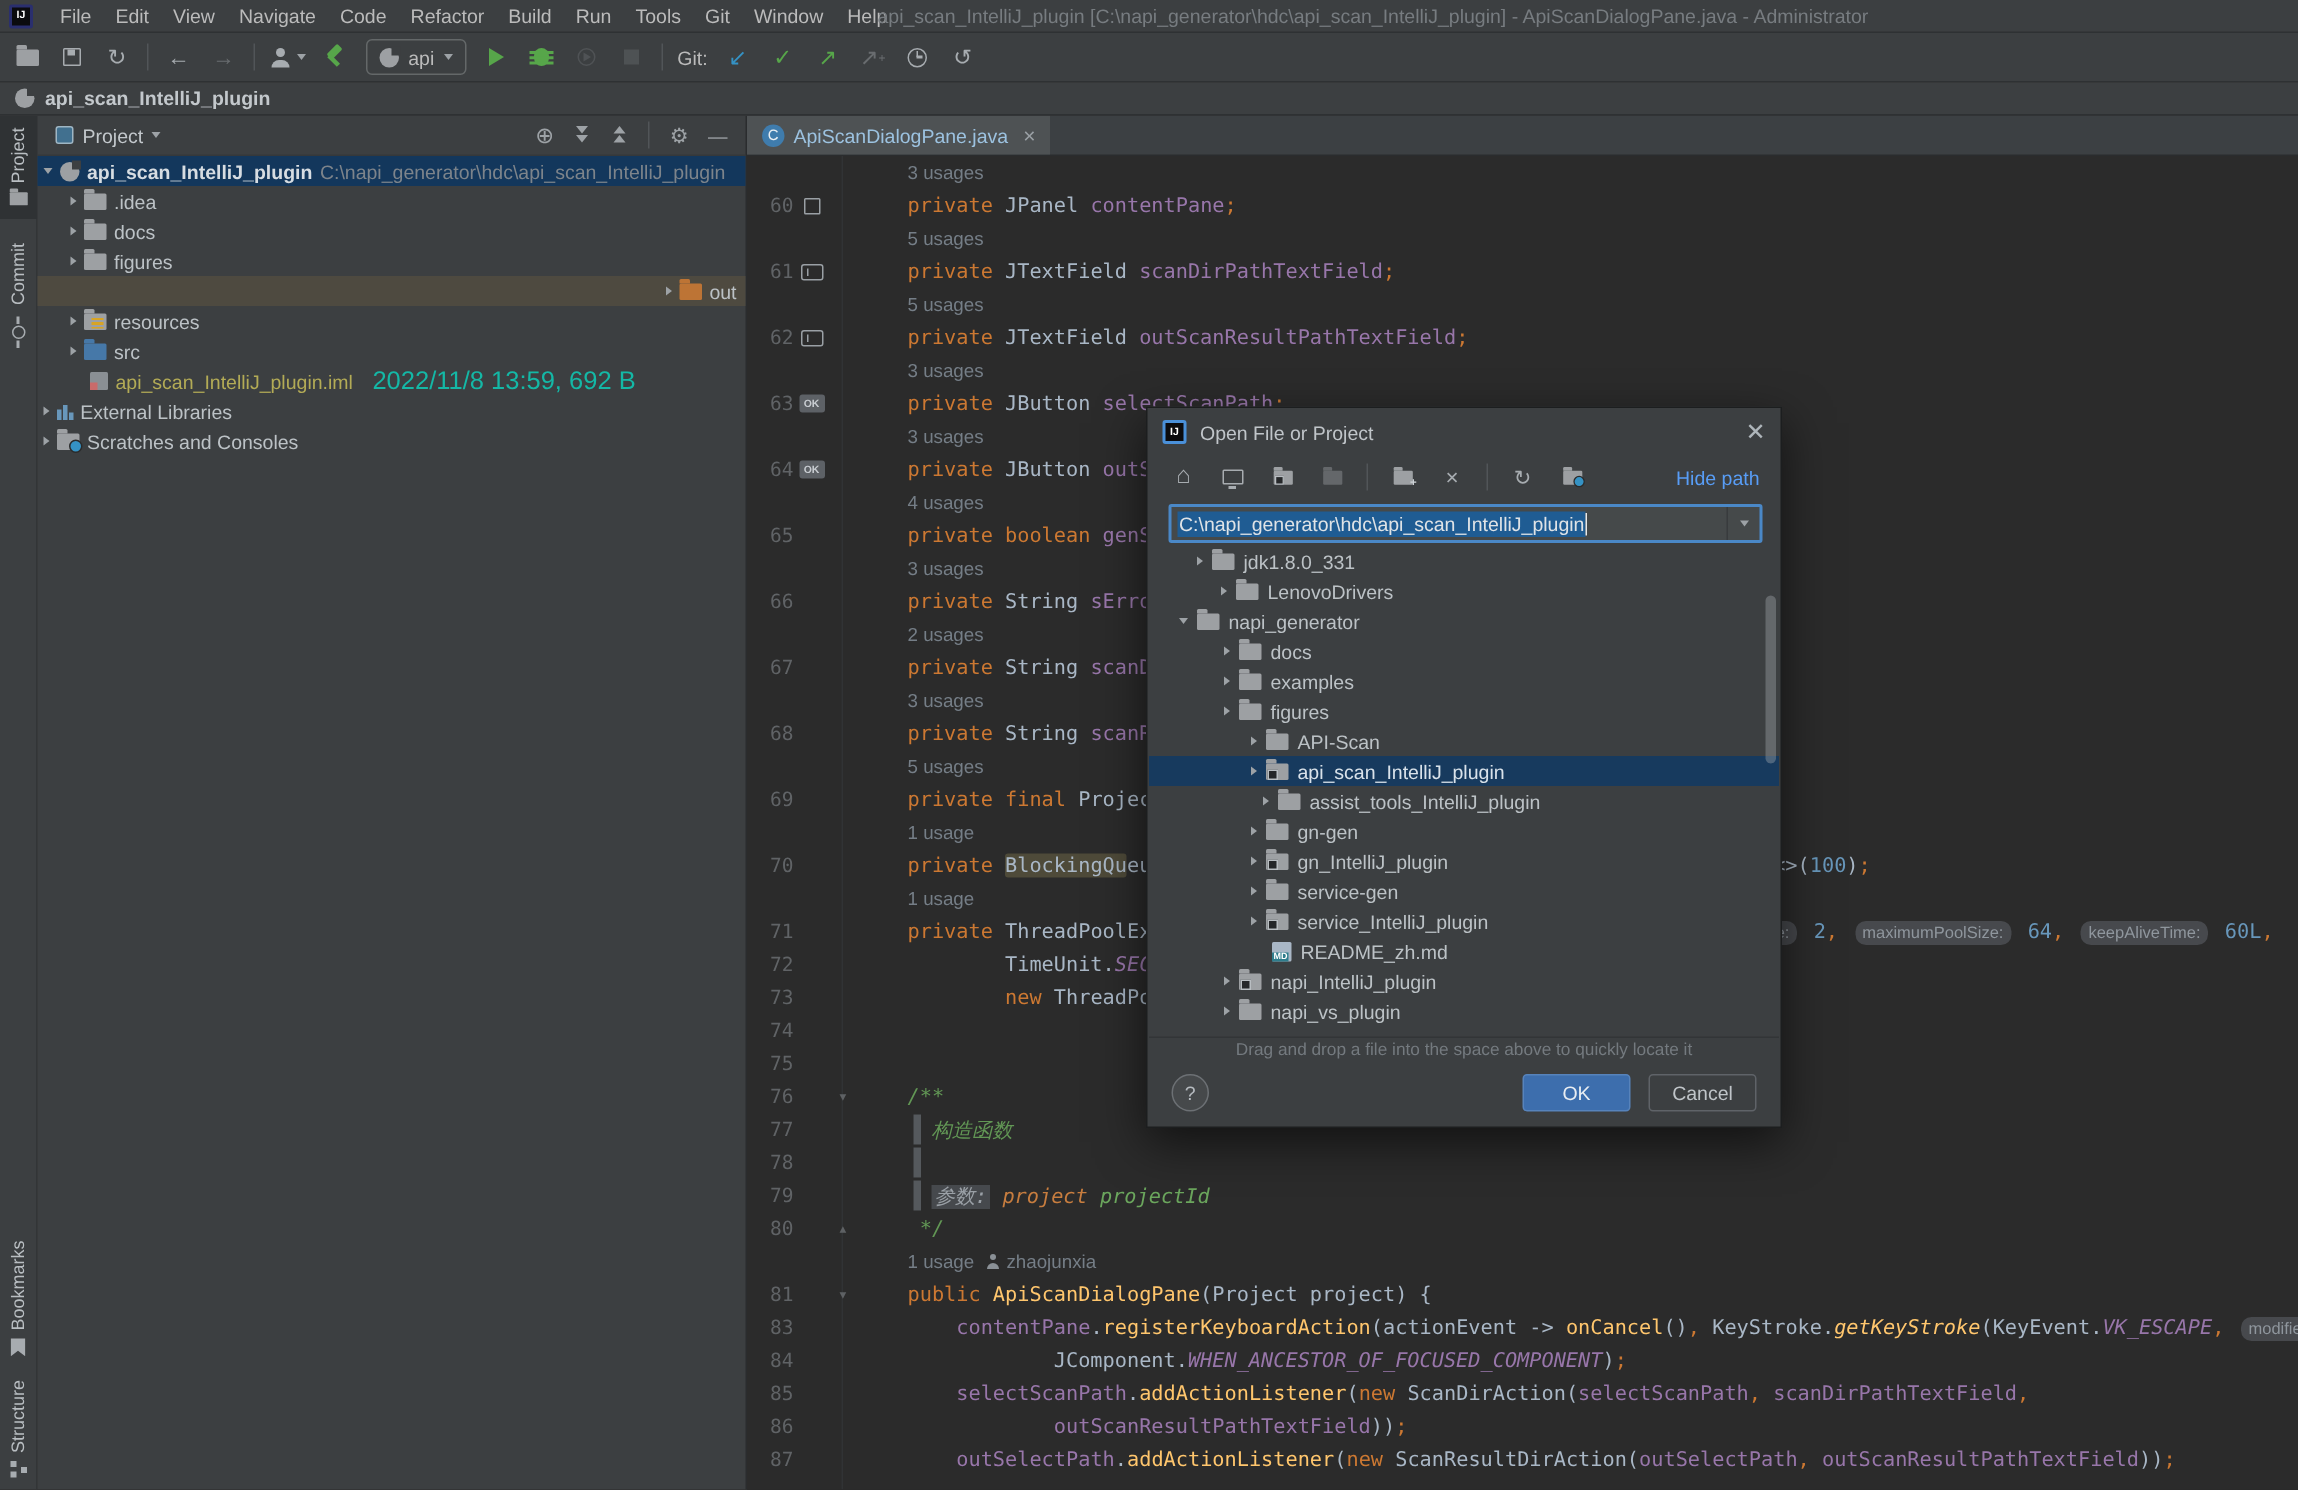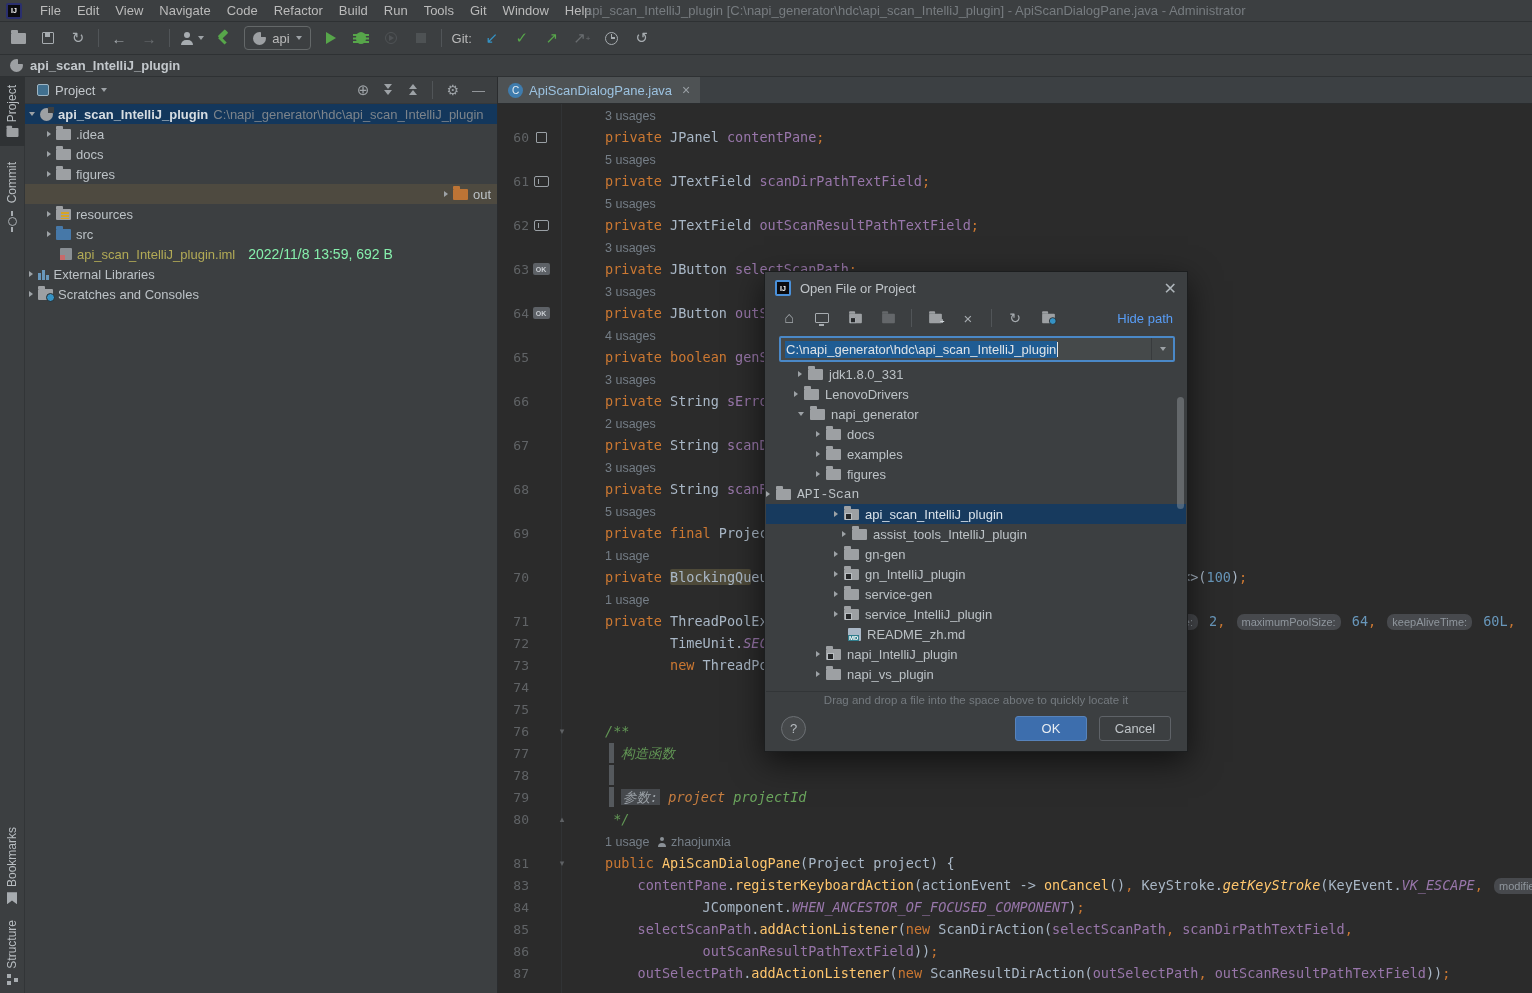--- a/index.html
+++ b/index.html
@@ -74,21 +74,21 @@
   .xall::before,.xall::after{content:"";position:absolute;left:2px;width:0;height:0;border-left:4px solid transparent;border-right:4px solid transparent}
   .xall.expand::before{top:0;border-top:5px solid #9da2a6}
   .xall.expand::after{top:6px;border-top:5px solid #9da2a6}
   .xall.collapse::before{top:0;border-bottom:5px solid #9da2a6}
   .xall.collapse::after{top:6px;border-bottom:5px solid #9da2a6}
   .ptree-row{height:20px;display:flex;align-items:center;gap:5px;padding-right:6px;white-space:nowrap}
   .ptree-row .lbl{color:#bcc2c6}
   .ptree-row.sel{background:#13375c}
   .ptree-row.sel .lbl{color:#d7dde2;font-weight:bold}
   .ptree-row.brown{background:#4e4a40}
-  .ptree-row .meta{color:#86efac;font-size:14px;margin-left:8px}
+  .ptree-row .meta{color:#14b8a6;font-size:17px;margin-left:8px}
   .ptree-row.iml .lbl{color:#b3ab56}
   .chev{width:0;height:0;display:inline-block;flex:none}
   .chev.r{border-left:4.5px solid #9da2a6;border-top:3.5px solid transparent;border-bottom:3.5px solid transparent}
   .chev.d{border-top:4.5px solid #9da2a6;border-left:3.5px solid transparent;border-right:3.5px solid transparent}
   .chev.none{width:8px}
   .path-txt{color:#7d848b}
   .libs-ic{display:inline-flex;gap:1.5px;align-items:flex-end;height:12px}
   .libs-ic i{width:2.5px;background:#6897bb;display:inline-block}
   .iml-ic{width:12px;height:12px;background:#8a8f94;position:relative;display:inline-block;border-radius:1px}
   .iml-ic::before{content:"";position:absolute;left:0;bottom:0;width:5px;height:5px;background:#c96a6a}
@@ -407,46 +407,46 @@
     <span class="arrow-btn">
         <span class="caret-down"></span>
       </span>
   </div>
   <div id="dlg-tree">
       <div class="dtree-row" style="padding-left: 32px;">
         <span class="chev r"></span>
         <span class="fold-ic"></span>
         <span class="lbl">jdk1.8.0_331</span>
       </div>
-      <div class="dtree-row" style="padding-left: 28px;">
+      <div class="dtree-row" style="padding-left: 48px;">
         <span class="chev r"></span>
         <span class="fold-ic"></span>
         <span class="lbl">LenovoDrivers</span>
       </div>
-      <div class="dtree-row" style="padding-left: 32px;">
+      <div class="dtree-row" style="padding-left: 20px;">
         <span class="chev d"></span>
         <span class="fold-ic"></span>
         <span class="lbl">napi_generator</span>
       </div>
       <div class="dtree-row" style="padding-left: 50px;">
         <span class="chev r"></span>
         <span class="fold-ic"></span>
         <span class="lbl">docs</span>
       </div>
       <div class="dtree-row" style="padding-left: 50px;">
         <span class="chev r"></span>
         <span class="fold-ic"></span>
         <span class="lbl">examples</span>
       </div>
       <div class="dtree-row" style="padding-left: 50px;">
         <span class="chev r"></span>
         <span class="fold-ic"></span>
         <span class="lbl">figures</span>
       </div>
-      <div class="dtree-row" style=" font-family: Liberation Mono, monospace;">
+      <div class="dtree-row" style="padding-left: 68px;">
         <span class="chev r"></span>
         <span class="fold-ic"></span>
         <span class="lbl">API-Scan</span>
       </div>
       <div class="dtree-row sel" style="padding-left: 68px;">
         <span class="chev r"></span>
         <span class="fold-ic fold-badge"></span>
         <span class="lbl">api_scan_IntelliJ_plugin</span>
       </div>
       <div class="dtree-row" style="padding-left: 76px; align-items: center;">

